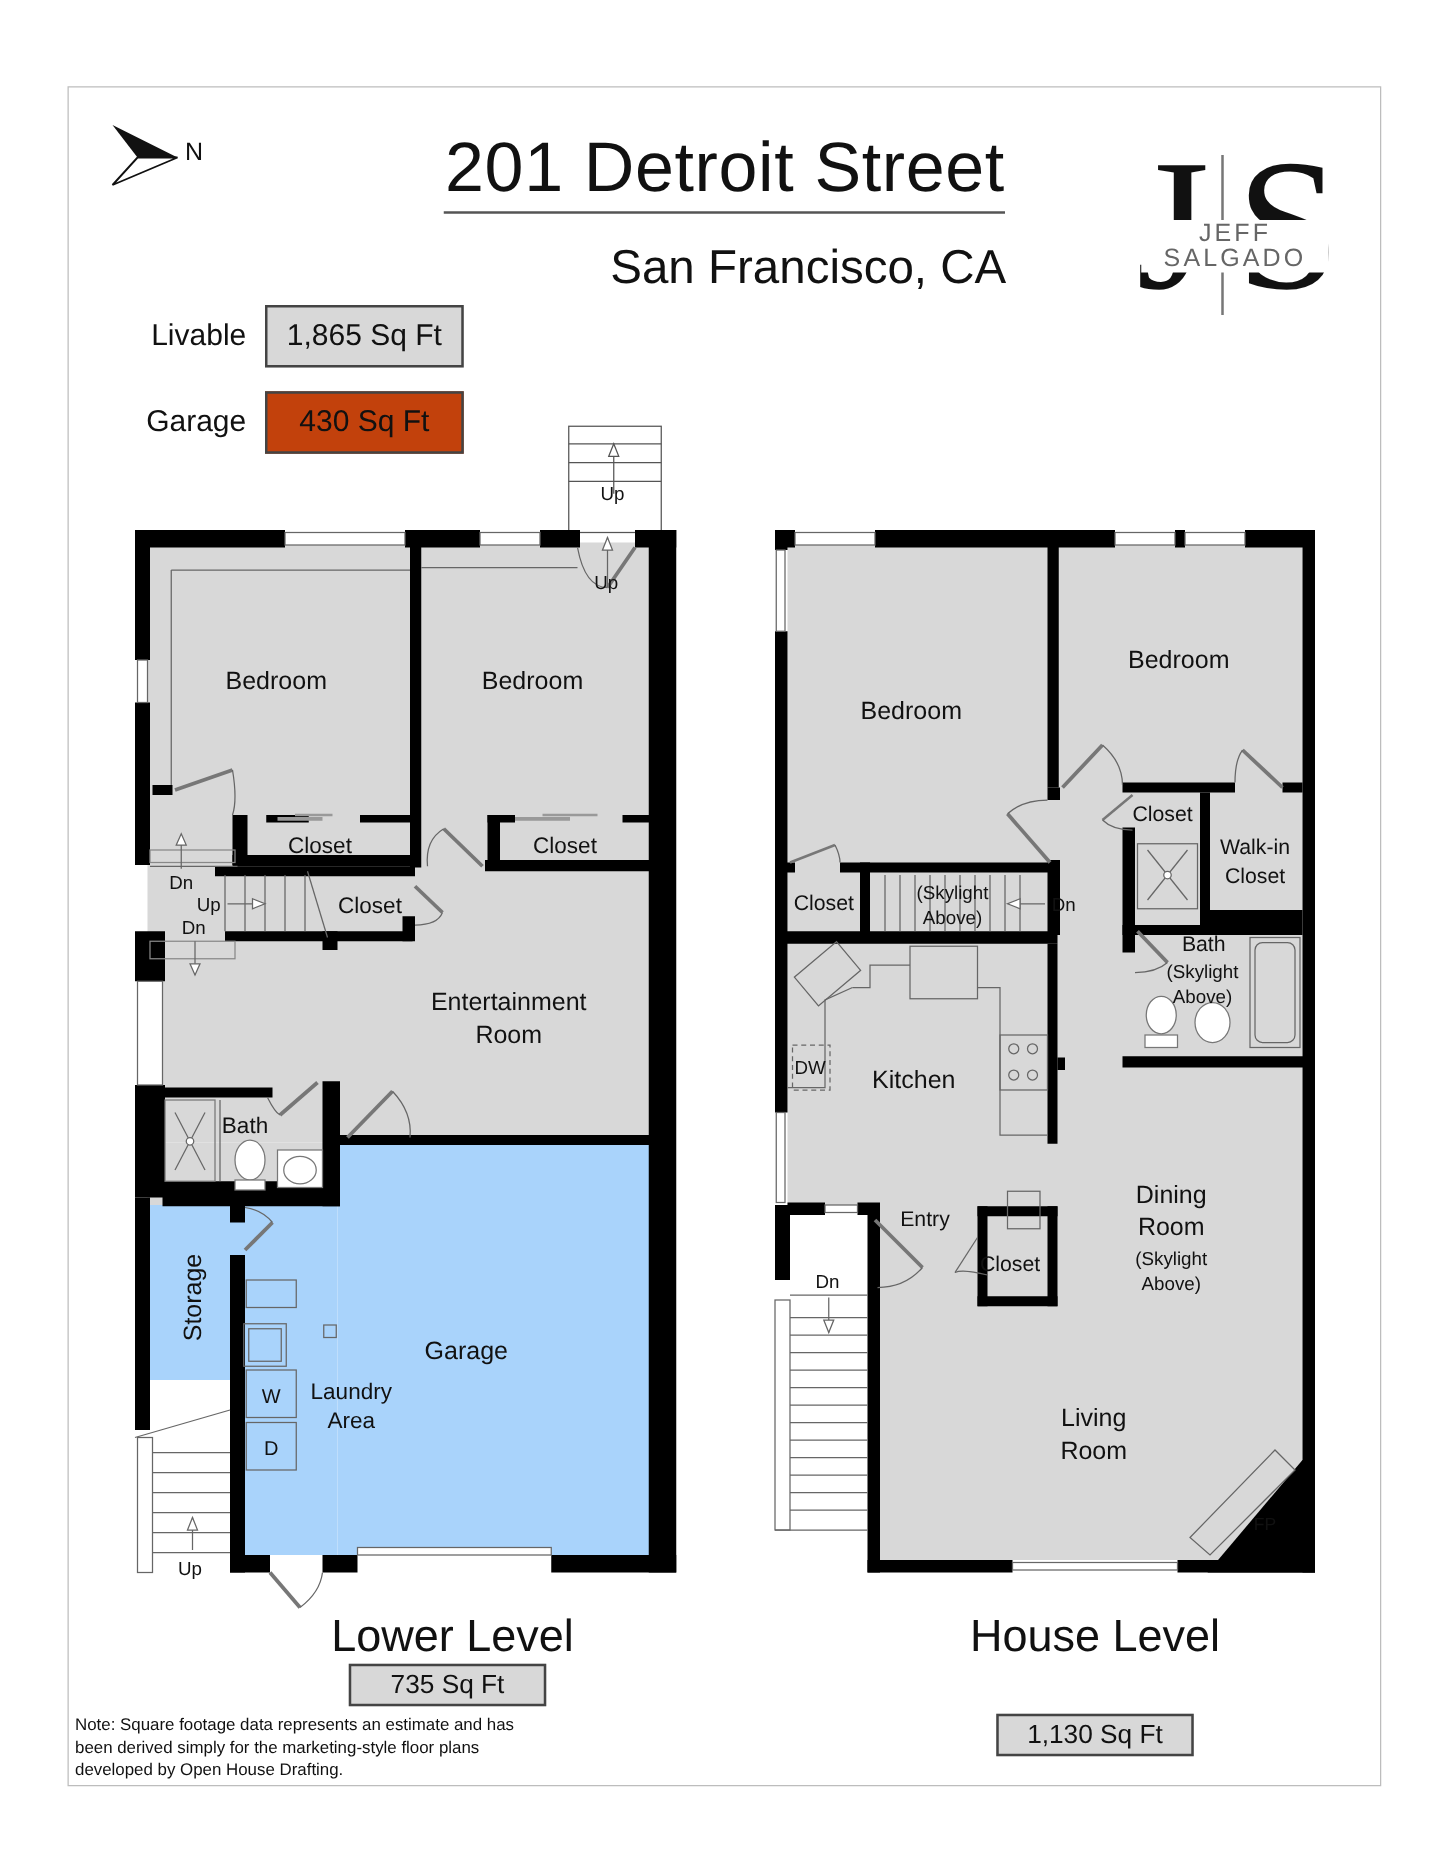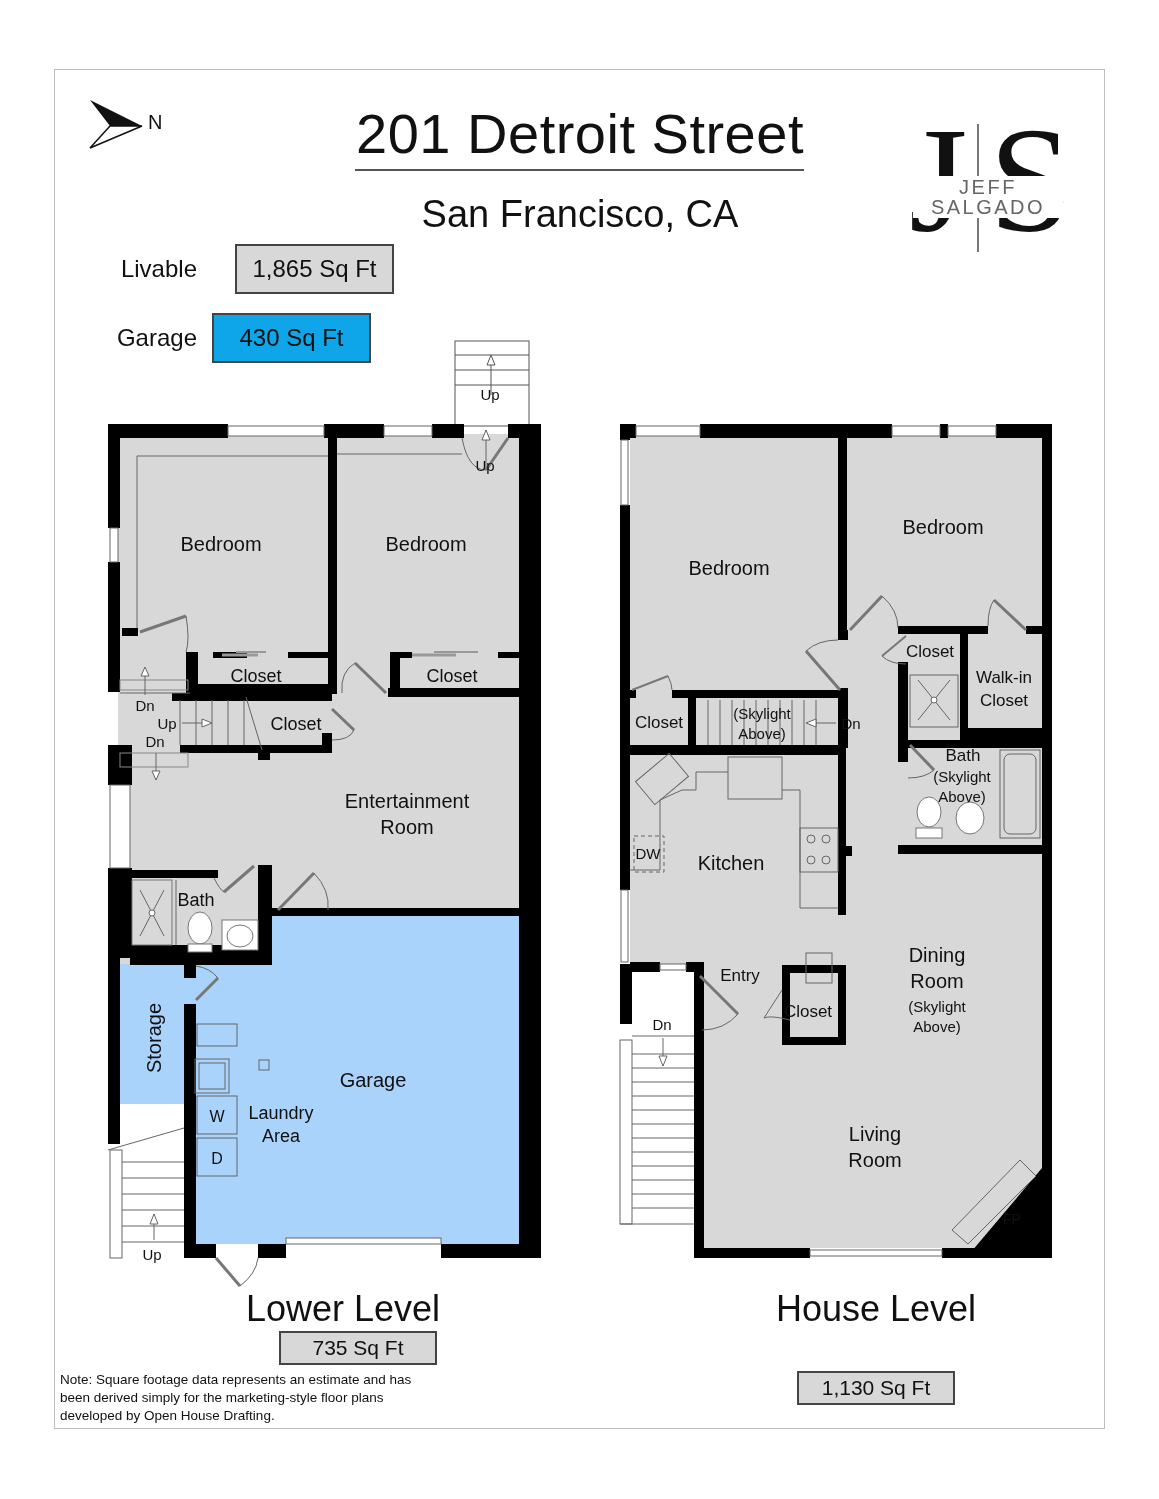--- a/index.html
+++ b/index.html
@@ -1,32 +1,32 @@
 <!DOCTYPE html>
 <html><head>
 <meta charset="utf-8">
 <style>
   html,body{margin:0;padding:0;background:#fff;}
   body{width:1159px;height:1499px;position:relative;font-family:"Liberation Sans","DejaVu Sans",sans-serif;color:#111;overflow:hidden;}
   .frame{position:absolute;left:54px;top:69px;width:1051px;height:1360px;border:1px solid #bdbdbd;box-sizing:border-box;}
   .title{position:absolute;left:355px;top:104px;width:450px;text-align:center;font-size:56px;line-height:60px;letter-spacing:0.5px;}
   .title-rule{position:absolute;left:355px;top:169px;width:449px;height:2px;background:#555;}
-  .subtitle{position:absolute;left:355px;top:190px;width:450px;text-align:center;font-size:38px;line-height:48px;}
+  .subtitle{position:absolute;left:355px;top:190px;width:450px;text-align:right;font-size:38px;line-height:48px;}
   .compass{position:absolute;left:86px;top:96px;width:90px;height:56px;}
   .compass-n{position:absolute;left:148px;top:110px;font-size:20px;line-height:24px;}
   .logo{position:absolute;left:905px;top:118px;width:160px;height:140px;}
   .logo-letter{position:absolute;top:-8px;font-family:"Liberation Serif","DejaVu Serif",serif;font-size:150px;line-height:140px;color:#111;}
   .logo-j{left:4px;}
   .logo-s{left:84px;}
   .logo-bar{position:absolute;left:72px;top:6px;width:2px;height:128px;background:#777;}
   .logo-name{position:absolute;left:8px;top:58px;width:150px;background:#fff;text-align:center;font-size:20px;letter-spacing:2.5px;color:#666;line-height:20px;padding:1px 0;}
   .area-label{position:absolute;font-size:24px;line-height:30px;text-align:right;width:100px;}
   .area-box{position:absolute;width:159px;height:50px;border:2px solid #444;box-sizing:border-box;font-size:24px;text-align:center;line-height:46px;}
-  .gray{background:#d8d8d8;margin-left:23px;}
-  .blue{background:#0ea5e9;}
+  .gray{background:#d8d8d8;}
+  .blue{background:#c2410c;}
   .plan{position:absolute;left:0;top:0;width:1159px;height:1499px;}
   .plan text{font-family:"Liberation Sans","DejaVu Sans",sans-serif;fill:#111;}
   .level-title{position:absolute;font-size:36px;line-height:42px;text-align:center;}
   .level-box{position:absolute;height:34px;border:2px solid #444;box-sizing:border-box;background:#d8d8d8;font-size:21px;line-height:30px;text-align:center;}
   .note{position:absolute;left:60px;top:1371px;width:380px;font-size:13.5px;line-height:18px;}
 </style>
 </head>
 <body>
 
 <div class="frame"></div>
@@ -377,18 +377,18 @@
       <text x="937" y="1012" font-size="15">(Skylight</text>
       <text x="937" y="1032" font-size="15">Above)</text>
       <text x="875" y="1141">Living</text>
       <text x="875" y="1167">Room</text>
       <text x="1012" y="1224" font-size="14">FP</text>
       <text x="662" y="1030" font-size="15">Dn</text>
     </g>
   </g>
 </svg>
 
-<div class="level-title" style="left:193px;top:1288px;width:300px;">Lower Level</div>
+<div class="level-title" style="left:212px;top:1288px;width:300px;">Lower Level</div>
 <div class="level-box" style="left:279px;top:1331px;width:158px;">735 Sq Ft</div>
 <div class="level-title" style="left:726px;top:1288px;width:300px;">House Level</div>
 <div class="level-box" style="left:797px;top:1331px;width:158px;margin-top:40px;">1,130 Sq Ft</div>
 
 <div class="note">Note: Square footage data represents an estimate and has been derived simply for the marketing-style floor plans developed by Open House Drafting.</div>
 
 </body></html>

